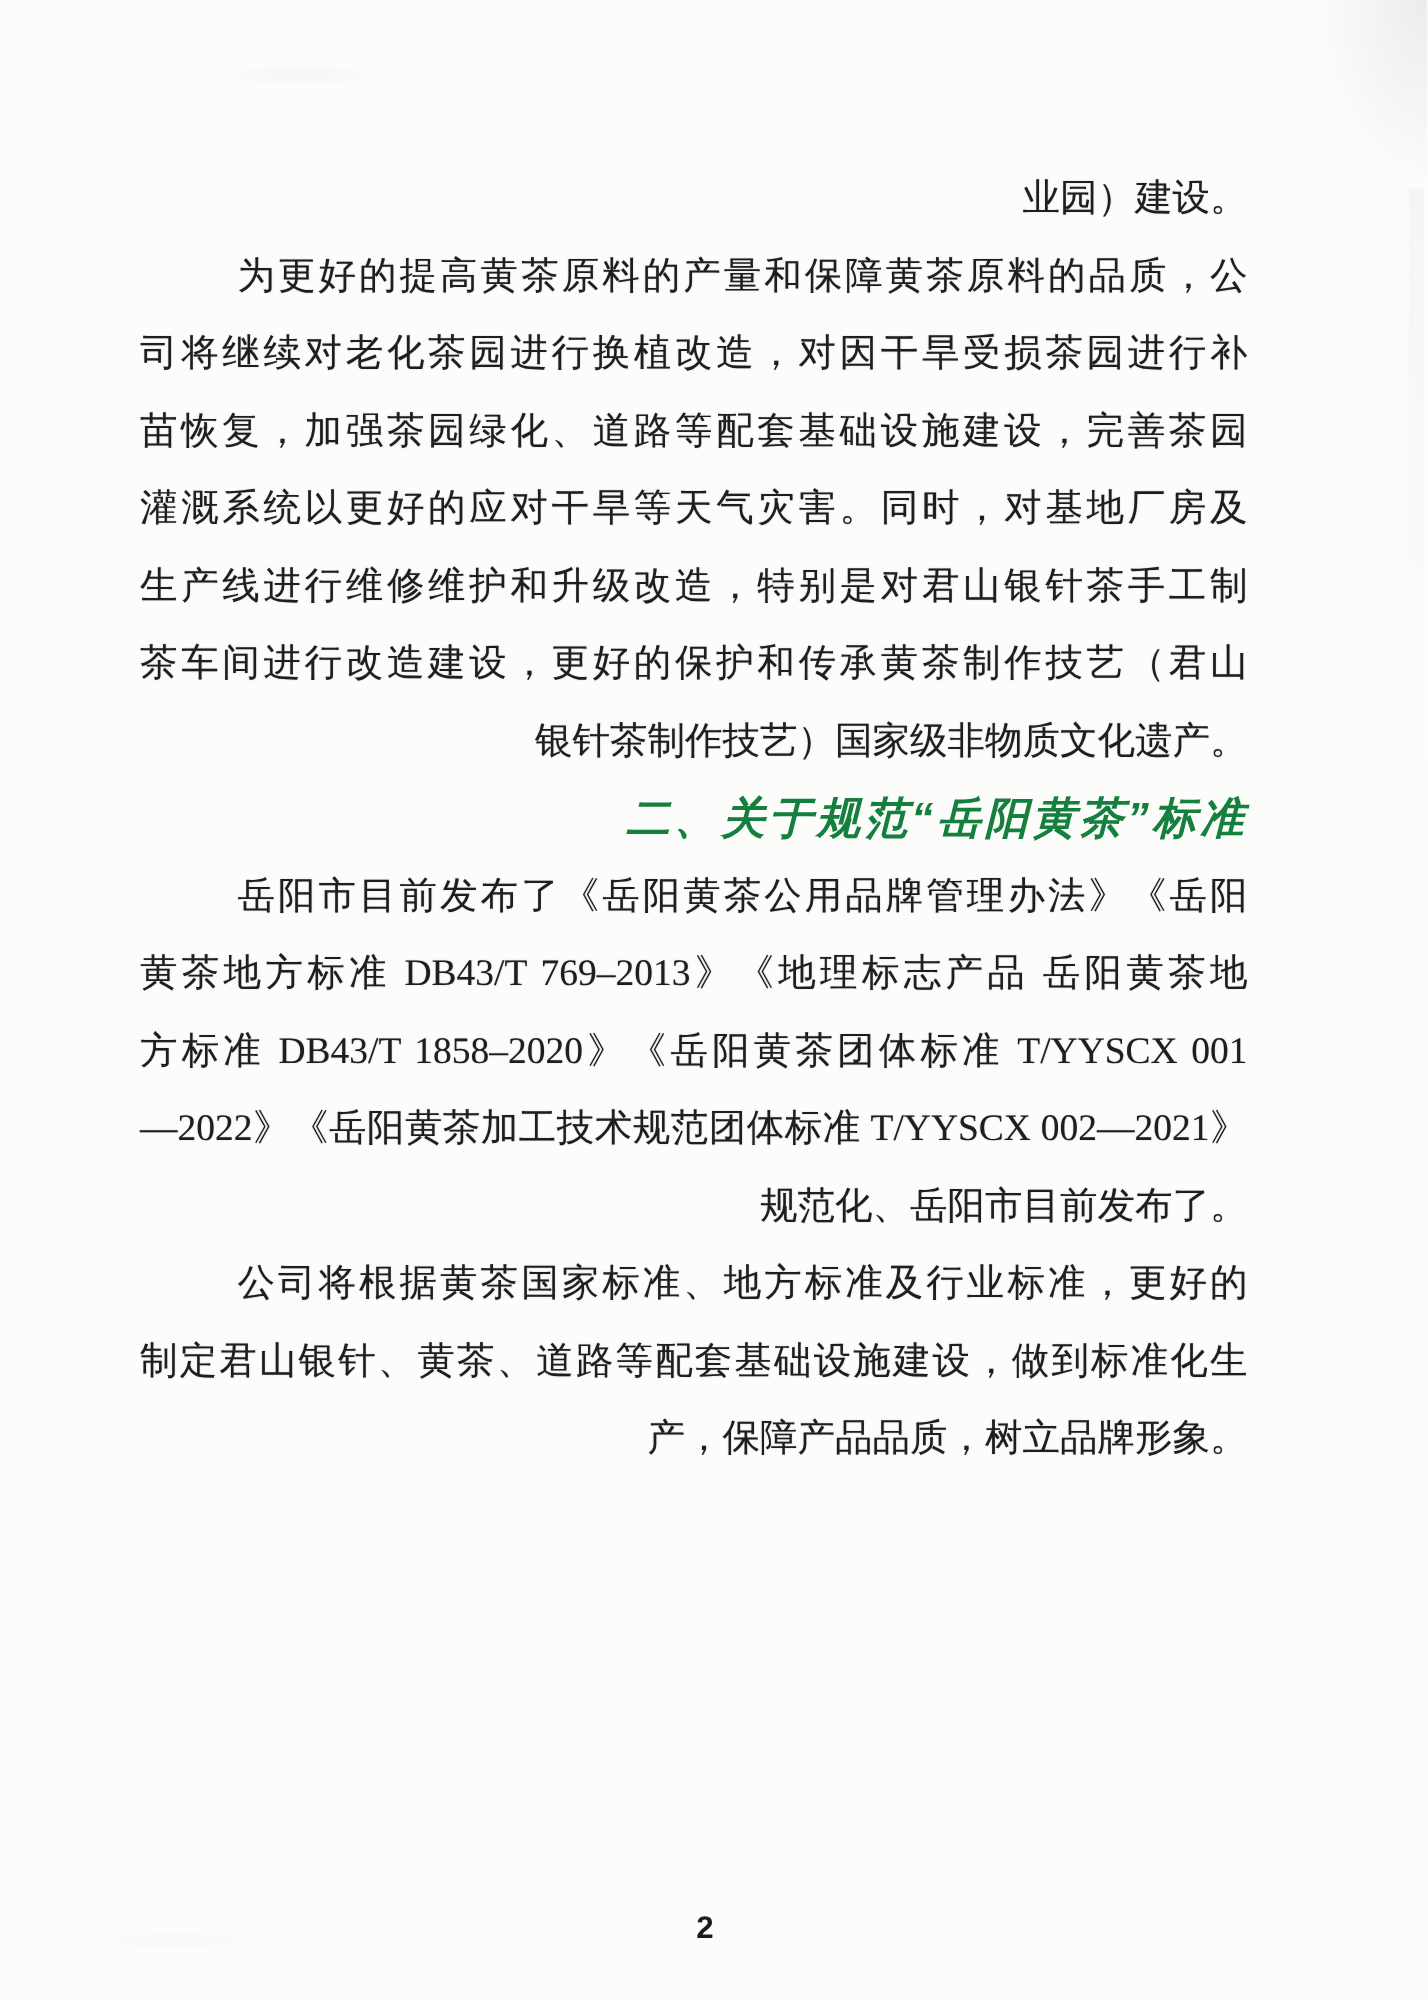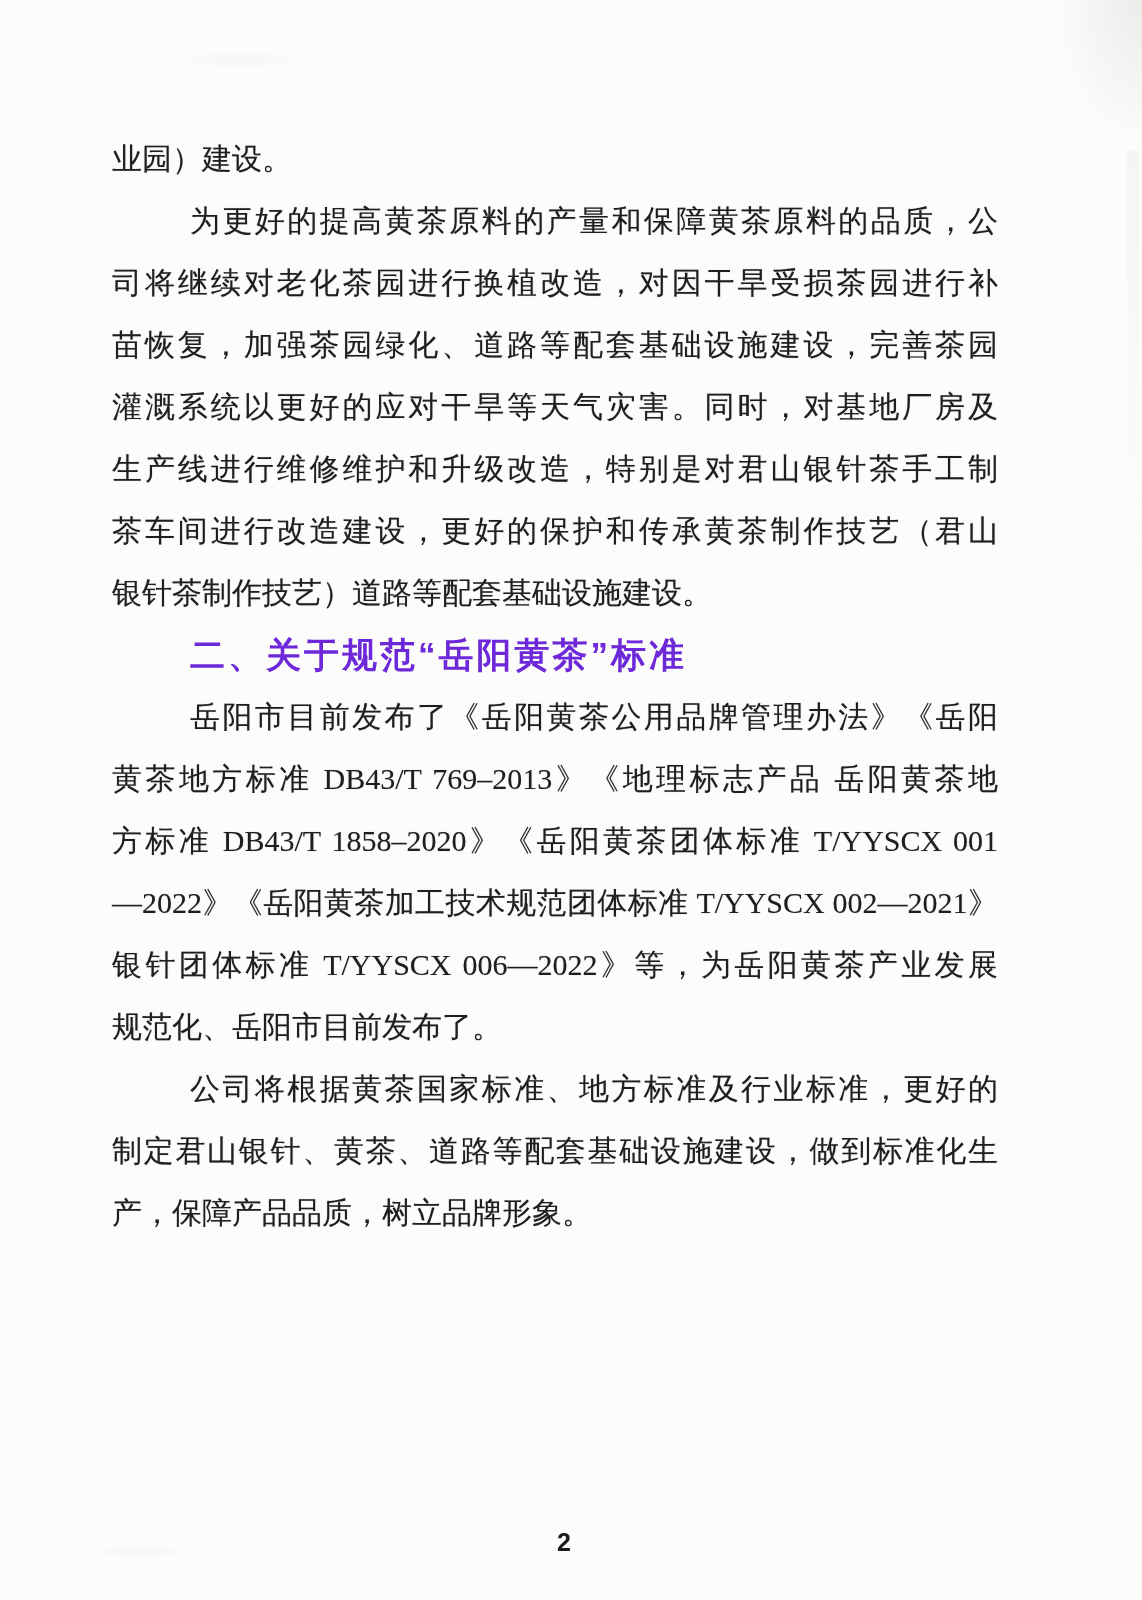--- a/index.html
+++ b/index.html
@@ -29,36 +29,37 @@
     position: absolute;
     left: 112px; top: 128px;
     width: 886px;
   }
   .line {
     font-size: 30px;
     line-height: 62px;
     height: 62px;
     color: #1e1e1e;
     text-shadow: 0 0 1px rgba(20,20,20,.35);
-    text-align: left;
+    text-align: right;
     white-space: nowrap;
   }
   .line.fill {
     text-align: justify;
     text-align-last: justify;
     white-space: normal;
   }
   .line.indent { text-indent: 78px; }
   .line.heading {
     font-family: "Liberation Sans", sans-serif;
     font-weight: 700;
     font-size: 35px;
     letter-spacing: 3px;
-    color: #6d28d9;
+    color: #15803d;
     text-shadow: none;
+    font-style: italic;
   }
   .pagenum {
     position: absolute;
     top: 1528px; left: 548px;
     width: 32px;
     text-align: center;
     font-family: "Liberation Sans", sans-serif;
     font-size: 25px;
     font-weight: 600;
     color: #1c1c1c;
@@ -74,27 +75,26 @@
   <div class="smudge s4"></div>
 
   <div class="textblock">
       <div class="line">业园）建设。</div>
       <div class="line indent fill">为更好的提高黄茶原料的产量和保障黄茶原料的品质，公</div>
       <div class="line fill">司将继续对老化茶园进行换植改造，对因干旱受损茶园进行补</div>
       <div class="line fill">苗恢复，加强茶园绿化、道路等配套基础设施建设，完善茶园</div>
       <div class="line fill">灌溉系统以更好的应对干旱等天气灾害。同时，对基地厂房及</div>
       <div class="line fill">生产线进行维修维护和升级改造，特别是对君山银针茶手工制</div>
       <div class="line fill">茶车间进行改造建设，更好的保护和传承黄茶制作技艺（君山</div>
-      <div class="line">银针茶制作技艺）道路等配套基础设施建设。</div>
+      <div class="line">银针茶制作技艺）国家级非物质文化遗产。</div>
       <div class="line heading indent">二、关于规范“岳阳黄茶”标准</div>
       <div class="line indent fill">岳阳市目前发布了《岳阳黄茶公用品牌管理办法》《岳阳</div>
       <div class="line fill">黄茶地方标准 DB43/T 769–2013》《地理标志产品 岳阳黄茶地</div>
       <div class="line fill">方标准 DB43/T 1858–2020》《岳阳黄茶团体标准 T/YYSCX 001</div>
       <div class="line fill">—2022》《岳阳黄茶加工技术规范团体标准 T/YYSCX 002—2021》</div>
-      <div class="line fill">银针团体标准 T/YYSCX 006—2022》等，为岳阳黄茶产业发展</div>
       <div class="line">规范化、岳阳市目前发布了。</div>
       <div class="line indent fill">公司将根据黄茶国家标准、地方标准及行业标准，更好的</div>
       <div class="line fill">制定君山银针、黄茶、道路等配套基础设施建设，做到标准化生</div>
       <div class="line">产，保障产品品质，树立品牌形象。</div>
     </div>
 
   <div class="pagenum">2</div>
 </div>
 
 </body></html>

